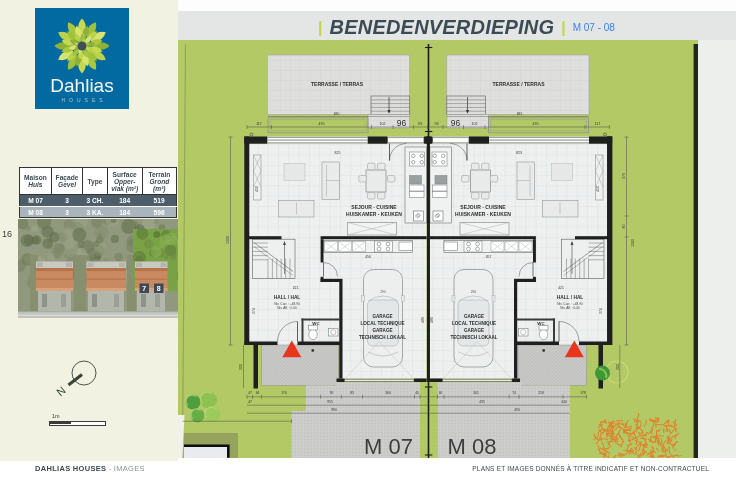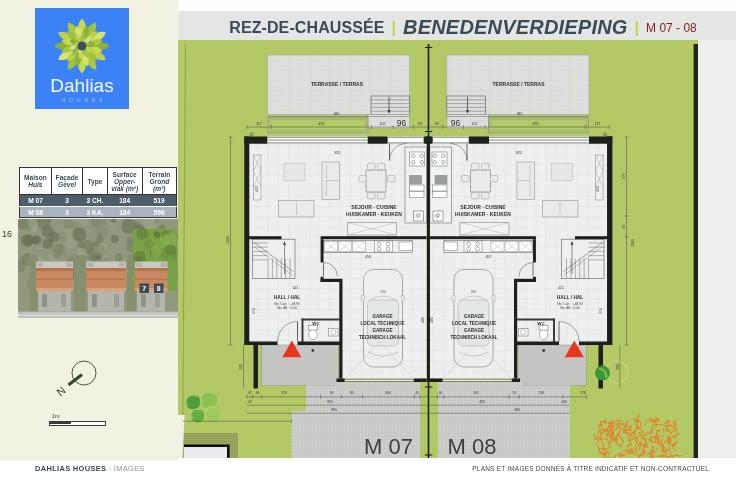--- a/index.html
+++ b/index.html
@@ -9,28 +9,27 @@
 
 <div class="abs" style="left:0;top:0;width:178px;height:461px;background:#f1f2e2"></div>
 
 <div class="abs" style="left:0;top:461px;width:178px;height:19px;background:#ffffff"></div>
 
 <div class="abs" style="left:178px;top:0;width:558px;height:11px;background:#fdfdfd"></div>
 
 <div class="abs" style="left:178px;top:11px;width:558px;height:33px;background:#e3e6e4"></div>
 
 <div class="abs" style="left:178px;top:11px;width:558px;height:33px;display:flex;align-items:center;justify-content:center;white-space:nowrap;padding-left:6px">
-<span style="font-size:16px;font-weight:bold;color:#3b4a54;letter-spacing:0.1px">REZ-DE-CHAUSSÉE</span>
 <span style="font-size:16px;font-weight:bold;color:#c3d54b;margin:0 7px">|</span>
 <span style="font-size:20px;font-weight:bold;font-style:italic;color:#3b4a54;letter-spacing:0.2px">BENEDENVERDIEPING</span>
 <span style="font-size:16px;font-weight:bold;color:#c3d54b;margin:0 7px">|</span>
-<span style="font-size:12px;color:#7f1d1d">M 07 - 08</span>
+<span style="font-size:10px;color:#3b82f6">M 07 - 08</span>
 </div>
 
-<div class="abs" style="left:35px;top:8px;width:94px;height:101px;background:#3b82f6">
+<div class="abs" style="left:35px;top:8px;width:94px;height:101px;background:#0369a1">
 <svg width="94" height="101" viewBox="0 0 94 101">
 
 <g transform="rotate(0.0 47 38)">
         <path d="M 47 10.5 q 7.5 8 0 17.5 q -7.5 -9.5 0 -17.5 Z" fill="#c7d94f"></path>
       </g>
       <g transform="rotate(30.0 47 38)">
         <path d="M 47 10.5 q 7.5 8 0 17.5 q -7.5 -9.5 0 -17.5 Z" fill="#9fc23c"></path>
       </g>
       <g transform="rotate(60.0 47 38)">
         <path d="M 47 10.5 q 7.5 8 0 17.5 q -7.5 -9.5 0 -17.5 Z" fill="#d8e470"></path>

